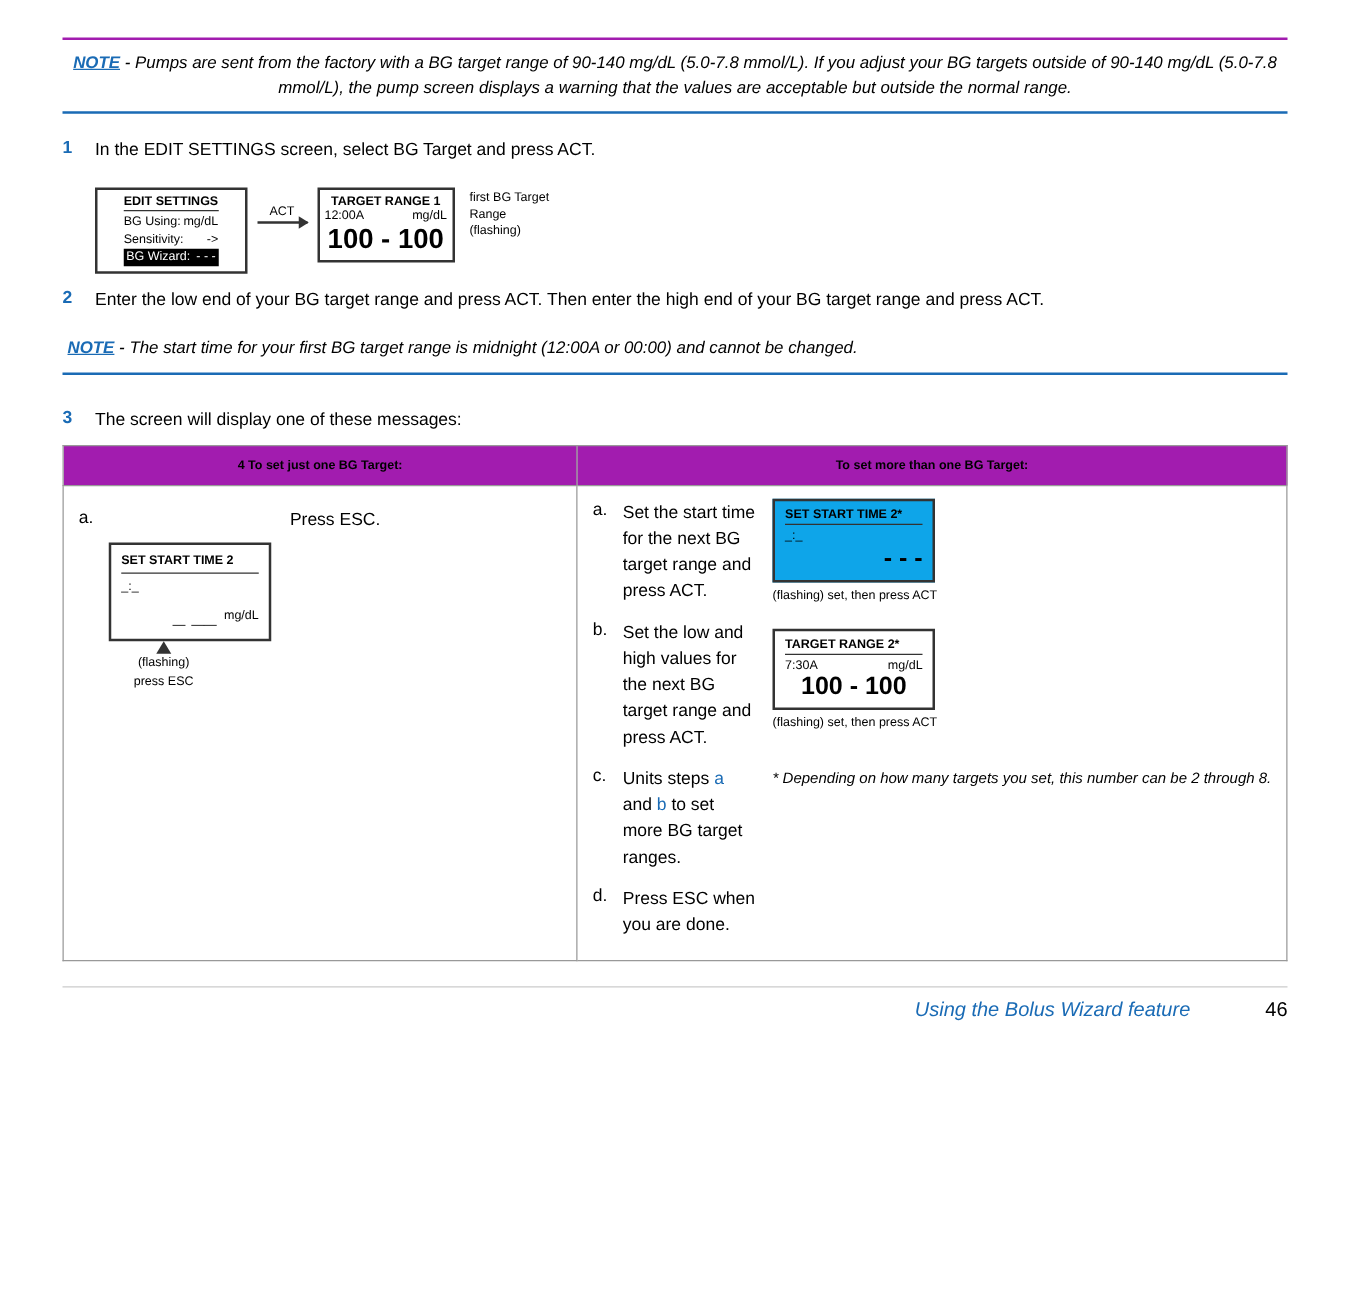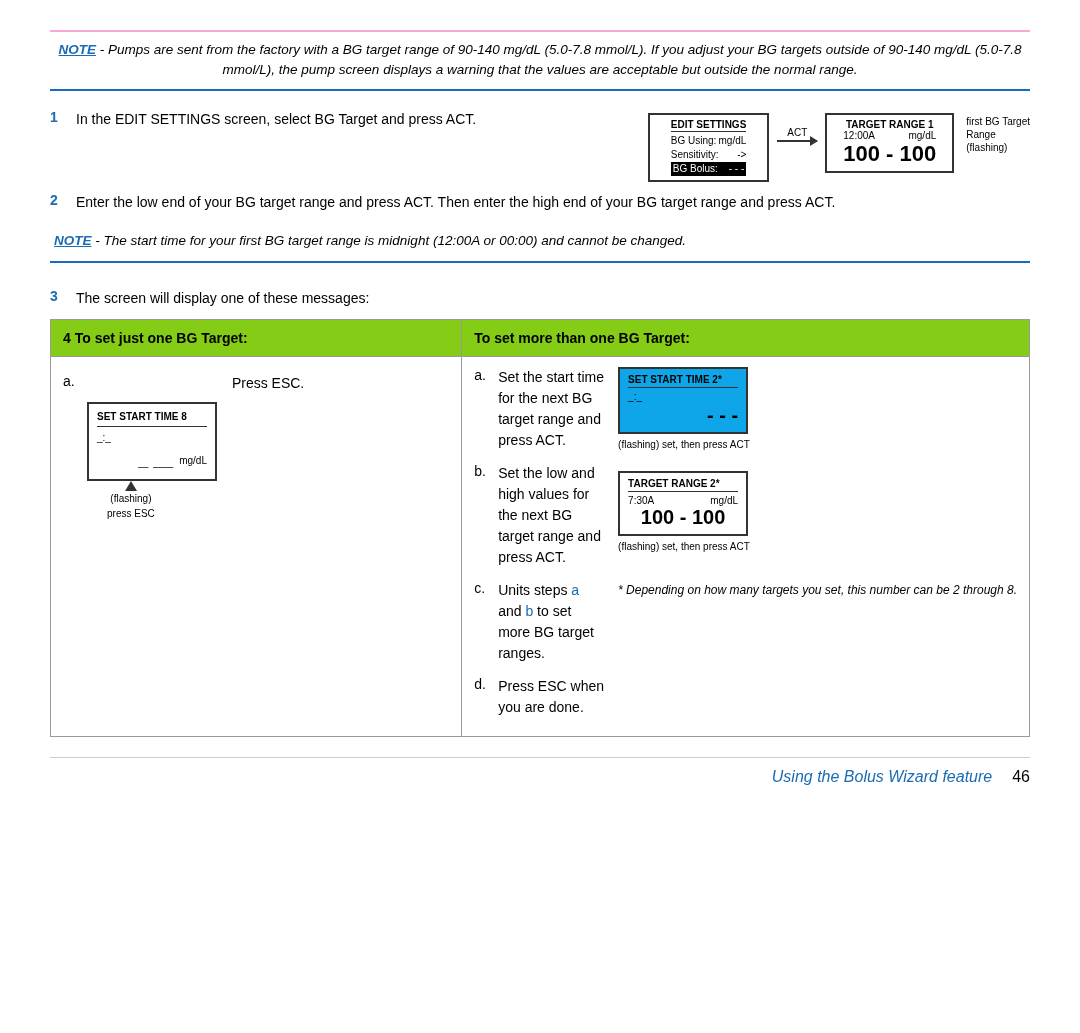--- a/index.html
+++ b/index.html
@@ -6,21 +6,21 @@
     body {
       font-family: Arial, sans-serif;
       font-size: 14px;
       background: #fff;
       color: #000;
       width: 1080px;
       min-height: 1033px;
       padding: 30px 50px 20px 50px;
     }
     .note-block {
-      border-top: 2px solid #f9a8d4;
+      border-top: 2px solid #a21caf;
       border-bottom: 2px solid #1a6bb5;
       padding: 8px 4px;
       margin-bottom: 18px;
       font-style: italic;
       font-size: 13.5px;
       text-align: center;
       line-height: 1.5;
     }
     .note-block .note-label {
       font-weight: bold;
@@ -55,21 +55,22 @@
       font-weight: bold;
       min-width: 20px;
       margin-right: 6px;
     }
     .step-content {
       flex: 1;
     }
     .step-content-with-screen {
       display: flex;
       align-items: flex-start;
-      gap: 0;
+      gap: 16px;
+      flex-direction: column;
     }
     .step-text {
       flex: 1;
       line-height: 1.5;
     }
     
     .device-screen {
       border: 2px solid #333;
       background: #fff;
       padding: 4px 21px;
@@ -117,21 +118,21 @@
       position: absolute;
       right: -1px;
       top: -4px;
       border-left: 8px solid #333;
       border-top: 5px solid transparent;
       border-bottom: 5px solid transparent;
     }
     .target-screen {
       border: 2px solid #333;
       background: #fff;
-      padding: 4px 16px;
+      padding: 4px 4px;
       min-width: 110px;
       font-size: 11px;
     }
     .target-screen .ts-title {
       font-weight: bold;
       font-size: 10px;
       text-align: center;
     }
     .target-screen .ts-sub {
       font-size: 10px;
@@ -148,22 +149,23 @@
       width: 100%;
       border-collapse: collapse;
       margin-bottom: 14px;
     }
     .main-table td {
       border: 1px solid #999;
       padding: 10px 12px;
       vertical-align: top;
     }
     .main-table .header-row td {
-      background: #84cc16;
-      font-size: 14px;
+      background: #a21caf;
+      font-size: 10px;
+      text-align: center;
     }
     .sub-steps {
       margin-top: 6px;
     }
     .sub-step-row {
       display: flex;
       margin-bottom: 8px;
       align-items: flex-start;
     }
     .sub-step-label {
@@ -278,20 +280,21 @@
       margin-top: 8px;
       line-height: 1.5;
     }
     .page-footer {
       display: flex;
       justify-content: flex-end;
       align-items: center;
       margin-top: 20px;
       border-top: 1px solid #ccc;
       padding-top: 10px;
+      gap: 40px;
     }
     .footer-text {
       color: #1a6bb5;
       font-size: 16px;
       font-style: italic;
     }
     .page-num {
       font-size: 16px;
       margin-left: 20px;
     }
@@ -340,21 +343,21 @@
             <div class="screen-title">EDIT SETTINGS</div>
             <div class="screen-row">
               <span>BG Using:</span>
               <span>mg/dL</span>
             </div>
             <div class="screen-row">
               <span>Sensitivity:</span>
               <span>-&gt;</span>
             </div>
             <div class="screen-row highlight">
-              <span>BG Bolus:</span>
+              <span>BG Wizard:</span>
               <span>- - -</span>
             </div>
           </div>
 
           <div class="act-arrow">
             <span class="act-label">ACT</span>
             <div class="arrow-line"></div>
           </div>
 
           <div>
@@ -405,21 +408,21 @@
 
     <td class="col-left">
       <div class="sub-steps">
         <div class="sub-step-row">
           <span class="sub-step-label">a.</span>
           <div class="sub-step-content">
             <div style="margin-bottom:8px;text-align:center;">Press ESC.</div>
 
             <div style="display:flex;flex-direction:column;align-items:flex-start;">
               <div class="sst-screen">
-                <div class="sst-title">SET START TIME 8</div>
+                <div class="sst-title">SET START TIME 2</div>
                 <div class="sst-row1">_:_</div>
                 <div class="sst-row2">
                   <span>_   __</span>
                   <span class="sst-unit">mg/dL</span>
                 </div>
               </div>
 
               <div style="margin-left:20px;display:flex;flex-direction:column;align-items:center;">
                 <div class="arrow-up"></div>
                 <div style="font-size:10px;text-align:center;white-space:pre-line;">(flashing)

